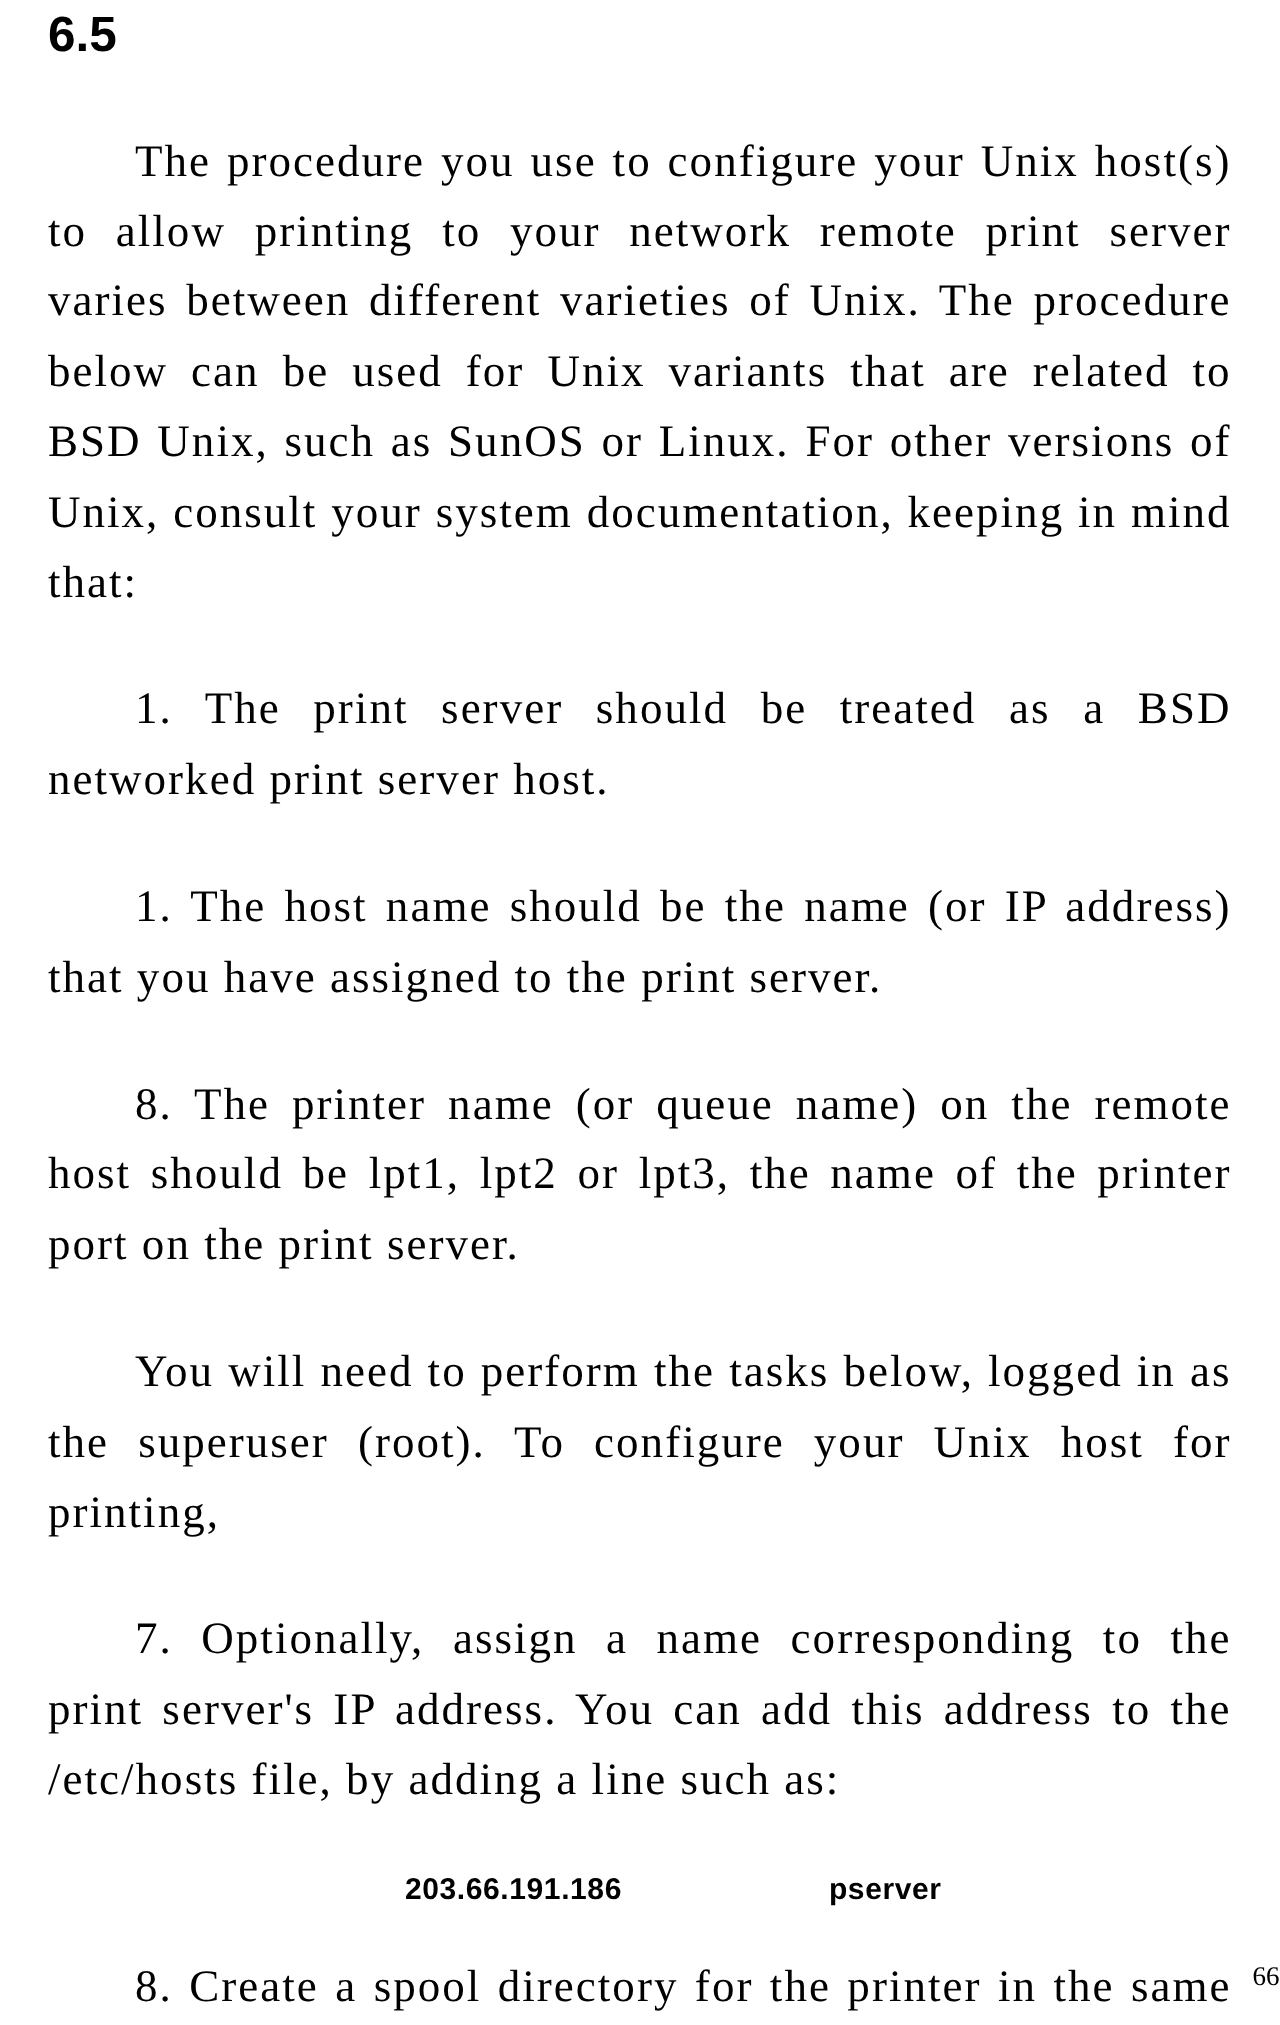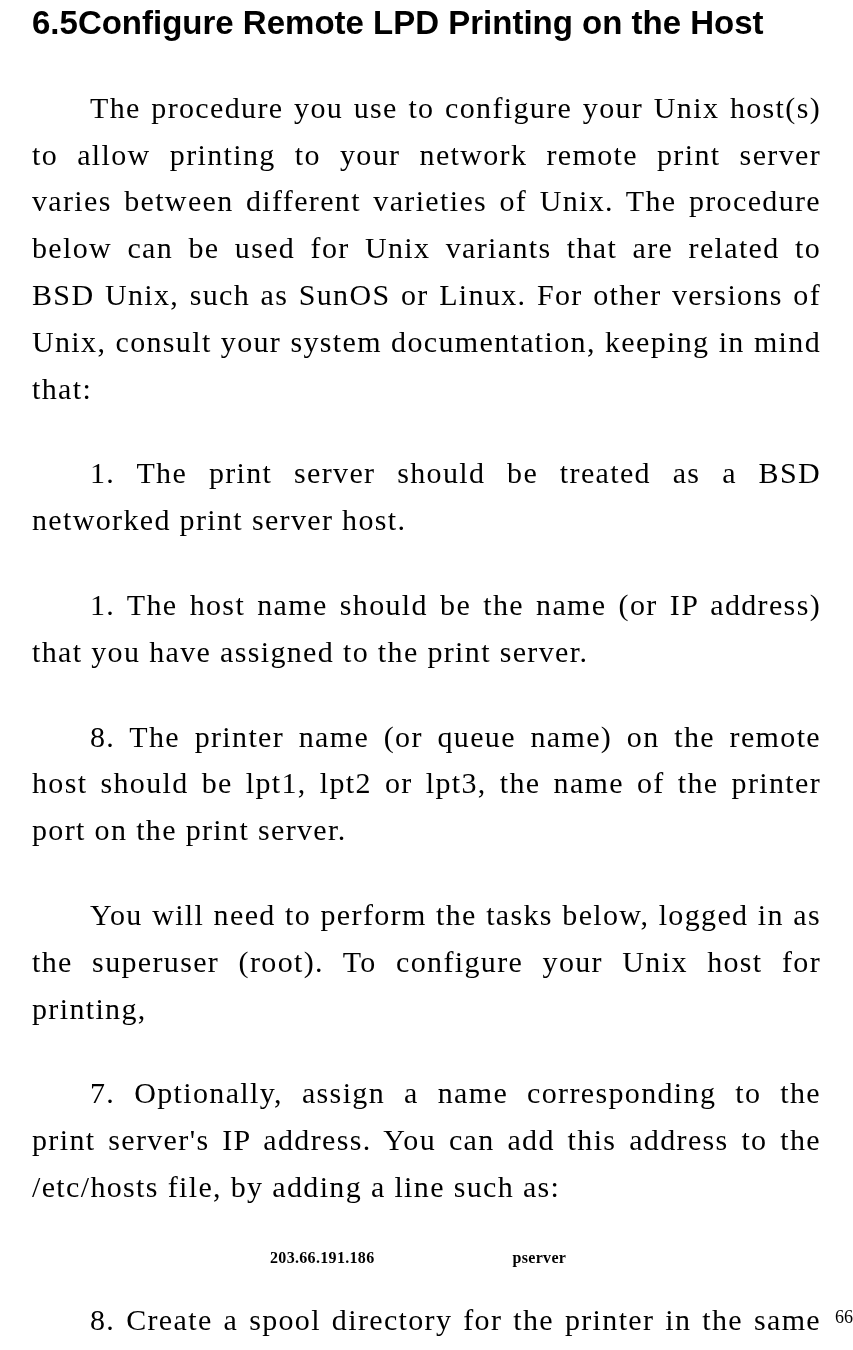--- a/index.html
+++ b/index.html
@@ -15,41 +15,42 @@
       color: #000000;
       padding: 0 32px;
       position: relative;
     }
     .section-heading {
       font-family: Arial, Helvetica, sans-serif;
       font-weight: bold;
       font-size: 33px;
       line-height: 1.3;
       display: flex;
+      gap: 38px;
       margin-bottom: 40px;
       padding-top: 2px;
     }
     .section-number {
       flex-shrink: 0;
     }
     .section-title {
       flex: 1;
     }
     .body-para {
       font-size: 30px;
       line-height: 1.56;
       letter-spacing: 0.045em;
       text-align: justify;
       margin-bottom: 38px;
       text-indent: 58px;
     }
     .code-line {
-      font-family: Liberation Serif, serif;
+      font-family: Liberation Sans, sans-serif;
       font-weight: bold;
-      font-size: 16px;
+      font-size: 20px;
       text-align: left;
       margin-bottom: 30px;
       letter-spacing: 0.02em;
       padding-left: 238px;
     }
     .code-line .gap {
       display: inline-block;
       width: 138px;
     }
     .page-number {
@@ -59,21 +60,20 @@
       right: 0;
       text-align: right;
       font-size: 18px;
     }
   </style>
 </head>
 <body>
 
 <h2 class="section-heading">
   <span class="section-number">6.5</span>
-  <span class="section-title">Configure Remote LPD Printing on the Host</span>
 </h2>
 
 <p class="body-para">The procedure you use to configure your Unix host(s) to allow printing to your network remote print server varies between different varieties of Unix.  The procedure below can be used for Unix variants that are related to BSD Unix, such as SunOS or Linux.  For other versions of Unix, consult your system documentation, keeping in mind that:</p>
 
 <p class="body-para">1.  The print server should be treated as a BSD networked print server host.</p>
 
 <p class="body-para">1.  The host name should be the name (or IP address) that you have assigned to the print server.</p>
 
 <p class="body-para">8.  The printer name (or queue name) on the remote host should be lpt1, lpt2 or lpt3, the name of the printer port on the print server.</p>
 

